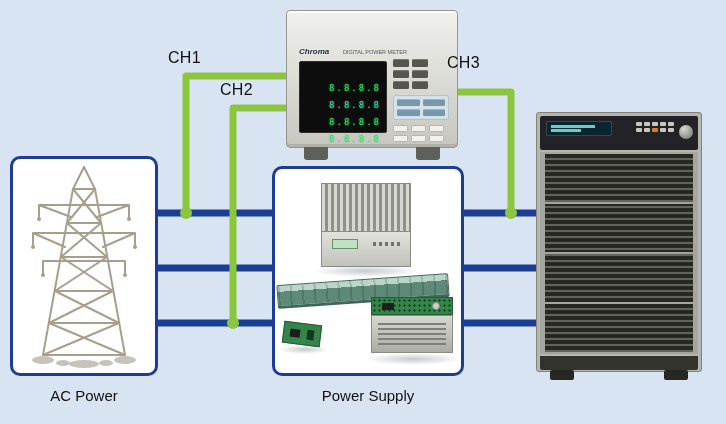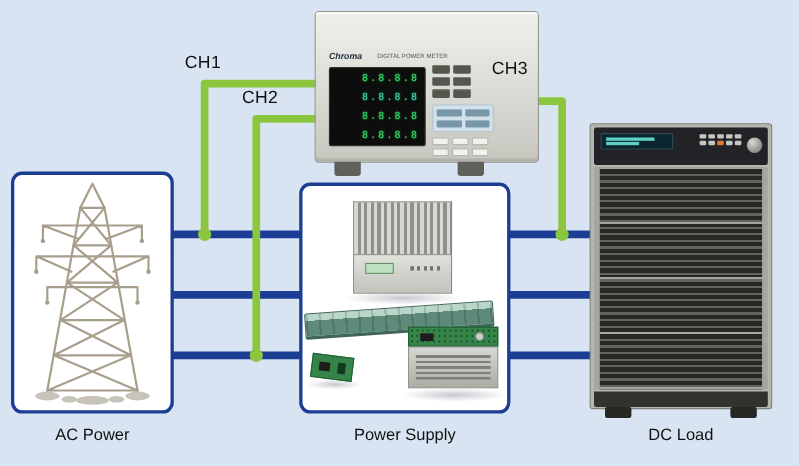--- a/index.html
+++ b/index.html
@@ -24,37 +24,37 @@
     position:absolute; background:#fff;
     border:3px solid #1b3e94; border-radius:10px;
   }
   .box-ac { left:10px; top:156px; width:148px; height:220px; }
   .box-ps { left:272px; top:166px; width:192px; height:210px; }
   .tower { display:block; width:142px; height:214px; }
 
   
   .meter { position:absolute; left:286px; top:10px; width:172px; height:150px; }
   .meter-body {
-    position:absolute; left:0; top:0; width:204px; height:138px;
+    position:absolute; left:0; top:0; width:172px; height:138px;
     background:linear-gradient(180deg,#f0f0ed 0%,#dadad4 55%,#c6c6bf 100%);
     border:1px solid #96968d; border-radius:4px;
     box-shadow:inset 0 2px 0 #fbfbf9, inset 0 -3px 0 #b2b2aa;
   }
   .meter-brand {
     position:absolute; left:12px; top:36px;
     font-size:8px; font-weight:bold; font-style:italic; color:#24313f;
   }
   .meter-title {
     position:absolute; left:56px; top:38px;
     font-size:5.5px; color:#555;
   }
   .meter-display {
     position:absolute; left:12px; top:50px; width:88px; height:72px;
     background:#0c0d0c; border:1px solid #2d2d2a; border-radius:2px;
-    padding:2px 5px 0 0;
+    padding:18px 5px 0 0;
   }
   .dline {
     height:17px; line-height:17px; text-align:right;
     font-family:"DejaVu Sans Mono", monospace;
     font-size:9px; letter-spacing:2px; color:#35e06a;
     text-shadow:0 0 2px rgba(53,224,106,.8);
   }
   .dline:nth-child(2) { color:#3fd8d0; }
   .btn-grp { position:absolute; display:grid; gap:3px; }
   .g1 { left:106px; top:48px; grid-template-columns:repeat(2,16px); }
@@ -327,15 +327,14 @@
     <div class="foot l"></div>
     <div class="foot r"></div>
   </div>
 
   <div class="ch-label" style="left:168px; top:49px;text-align:center;">CH1</div>
   <div class="ch-label" style="left:220px; top:81px;">CH2</div>
   <div class="ch-label" style="left:447px; top:54px;">CH3</div>
 
   <div class="node-label" style="left:272px; top:387px; width:192px;">Power Supply</div>
   <div class="node-label" style="left:10px;  top:387px; width:148px;">AC Power</div>
-  <div class="node-label" style="left:536px; top:387px; width:166px;">DC Load</div>
 
 </div>
 
 </body></html>

